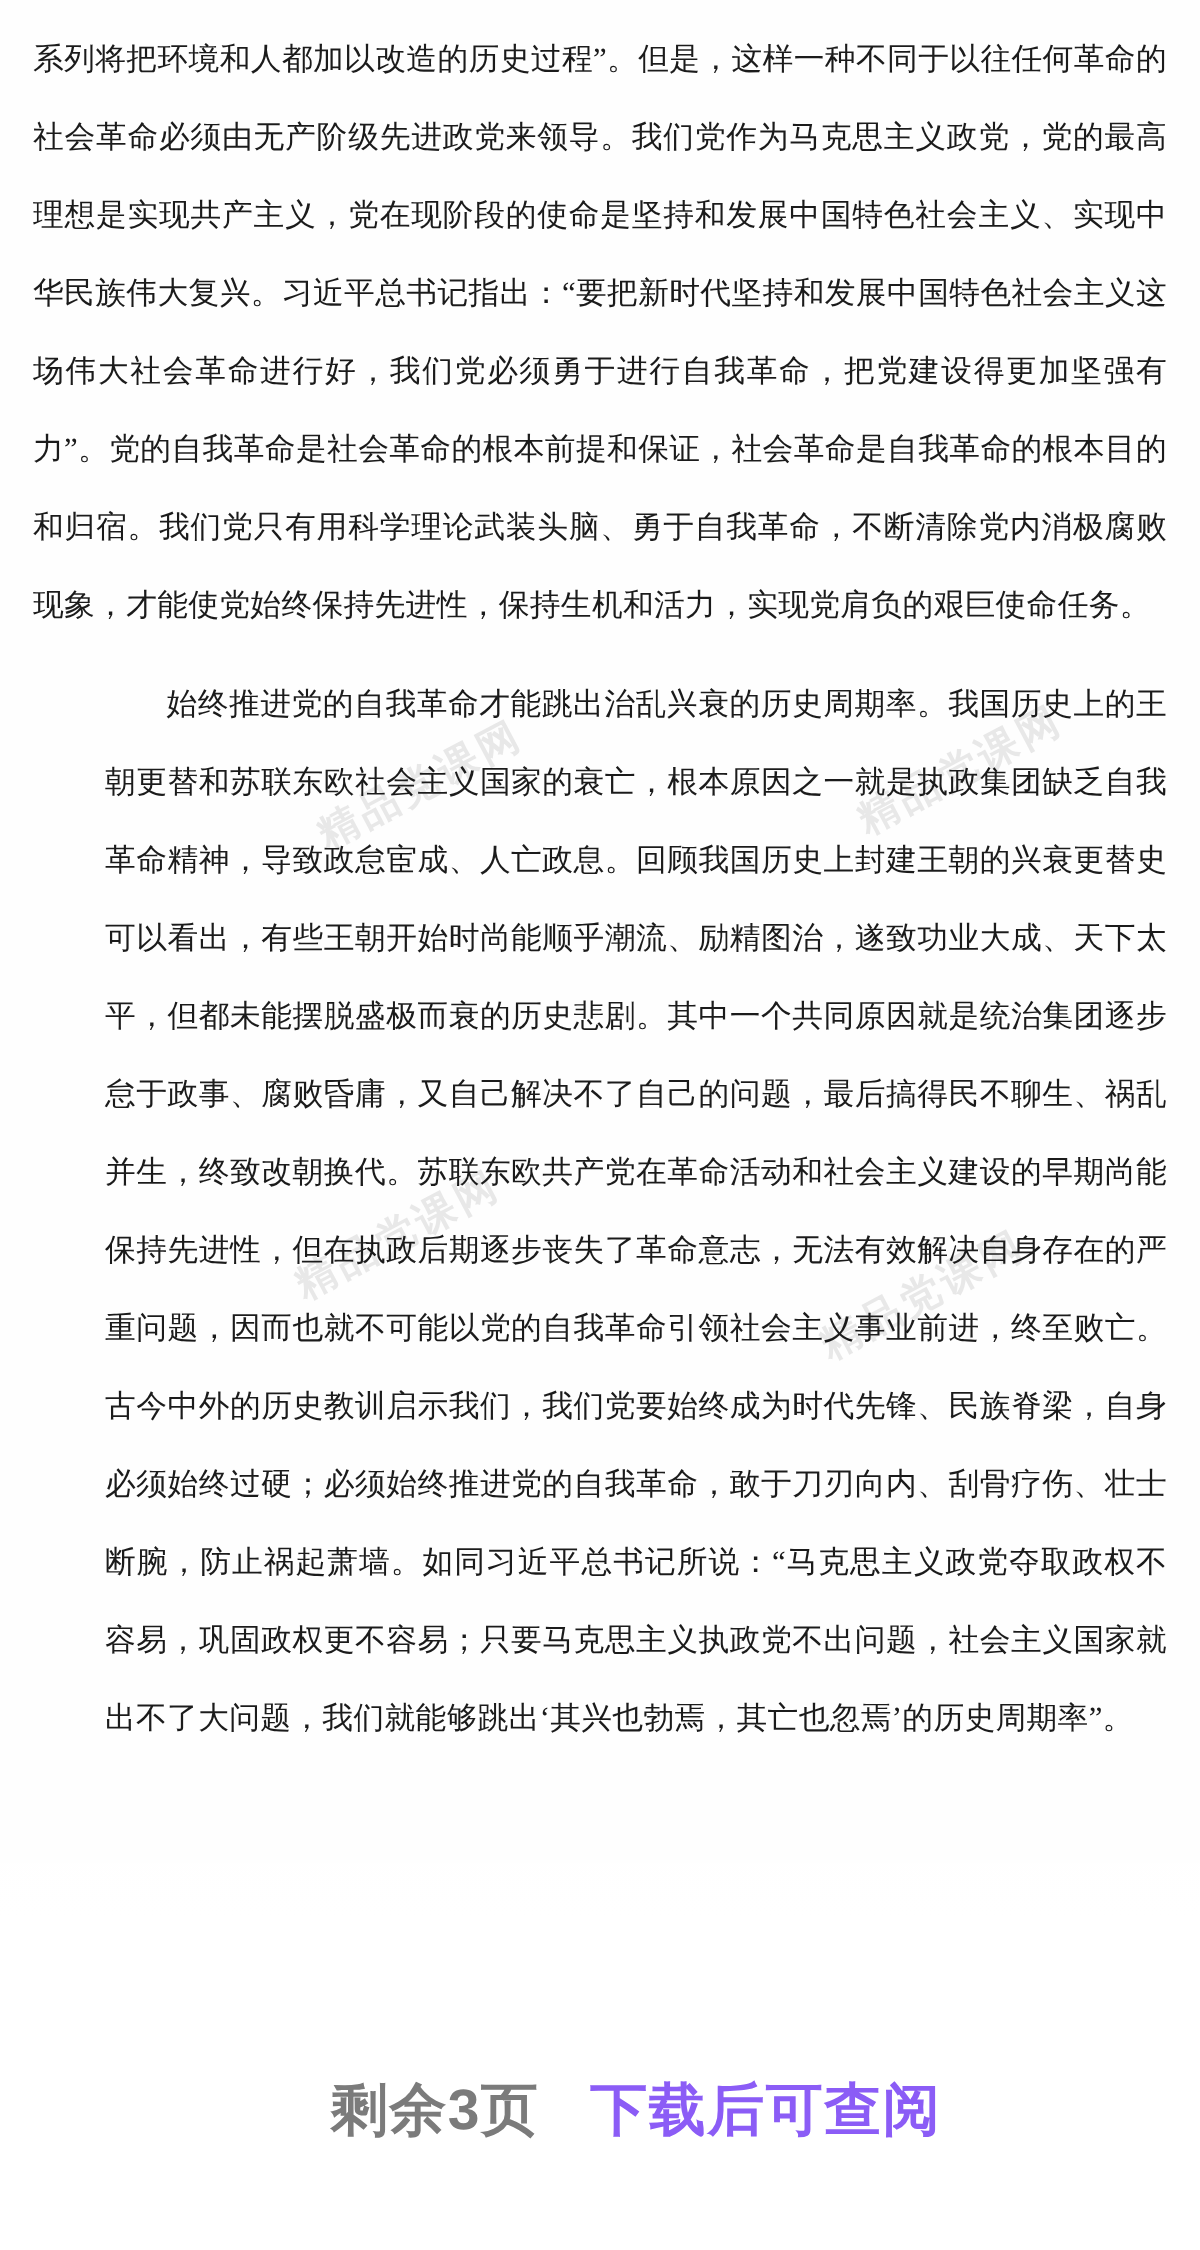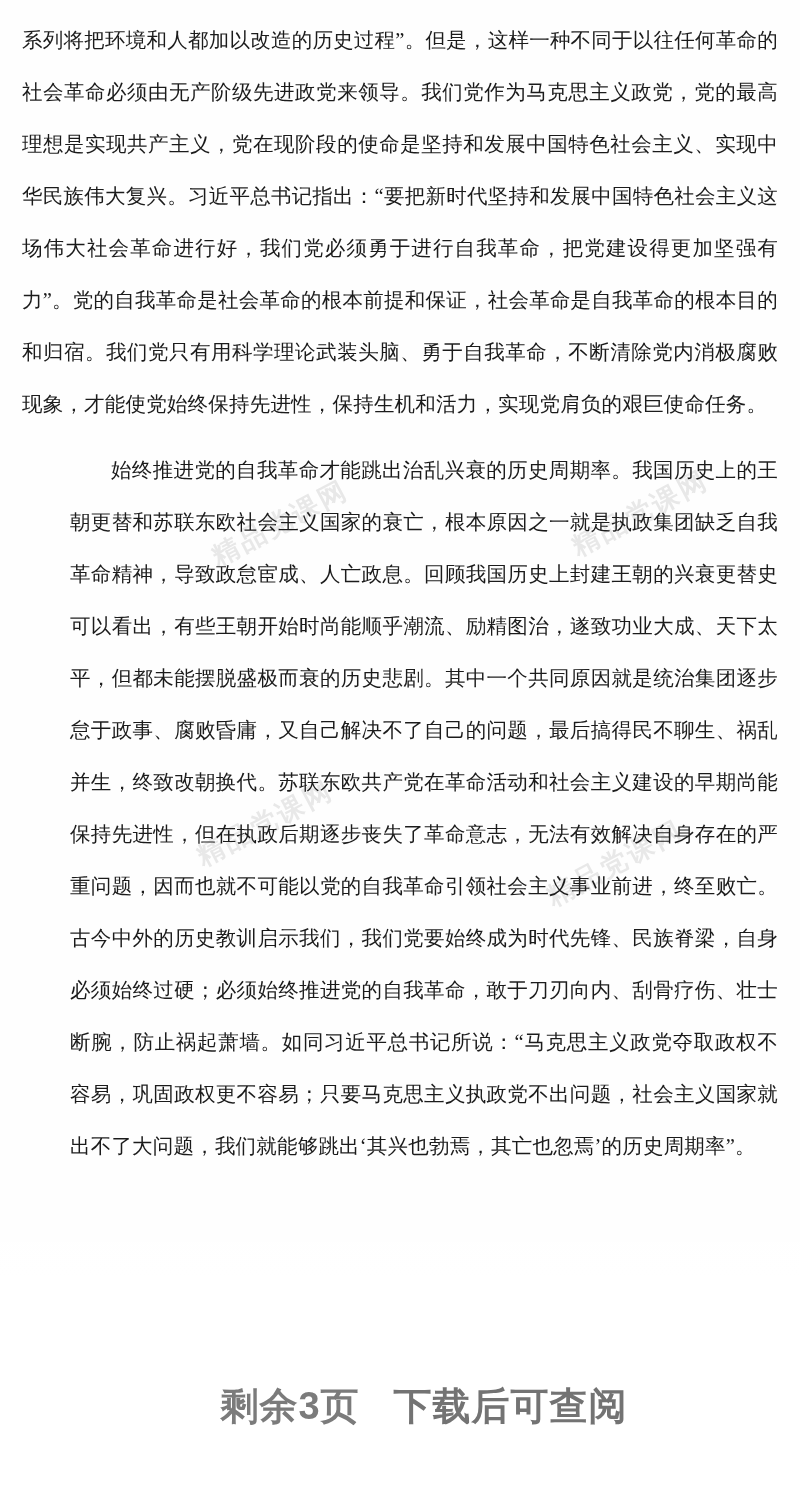--- a/index.html
+++ b/index.html
@@ -93,21 +93,21 @@
     align-items: baseline;
     gap: 34px;
     color: #7a7a7a;
     font-family: "Liberation Sans", sans-serif;
     font-weight: 700;
     font-size: 38px;
     letter-spacing: 1px;
     transform: translateY(14px);
   }
   .notice-remaining { color: #7b7b7b; }
-  .notice-action { color: #737373; }
+  .notice-action { color: #8b5cf6; }
 
   .fade-mask {
     position: absolute;
     left: 0;
     right: 0;
     bottom: 215px;
     height: 80px;
     background: linear-gradient(to bottom, rgba(255,255,255,0), #ffffff 92%);
     z-index: 3;
     pointer-events: none;

